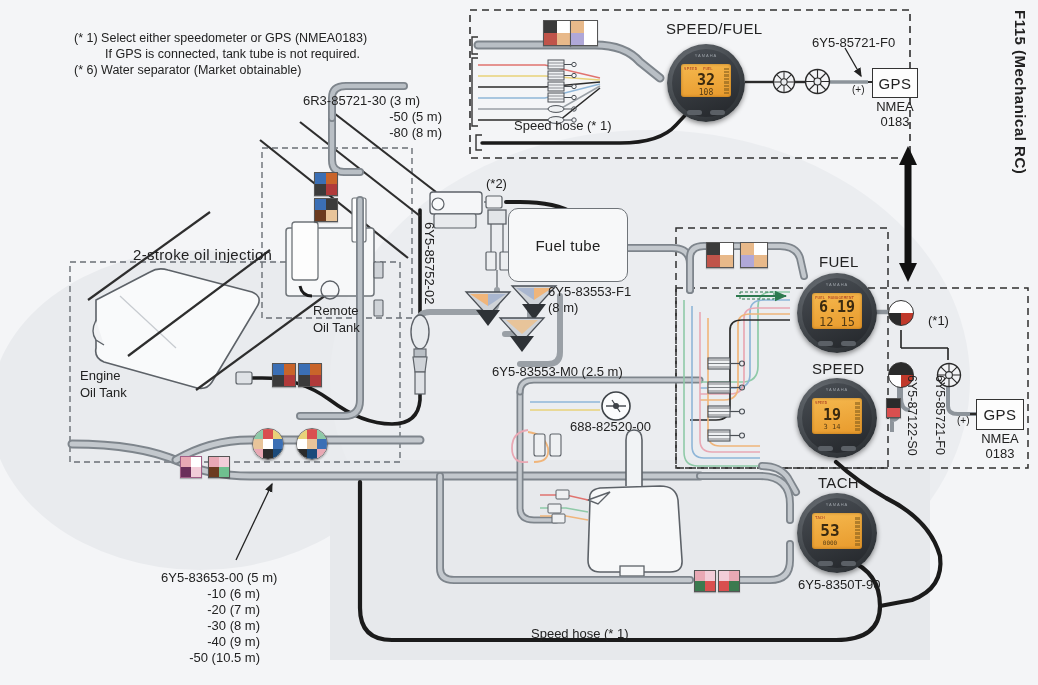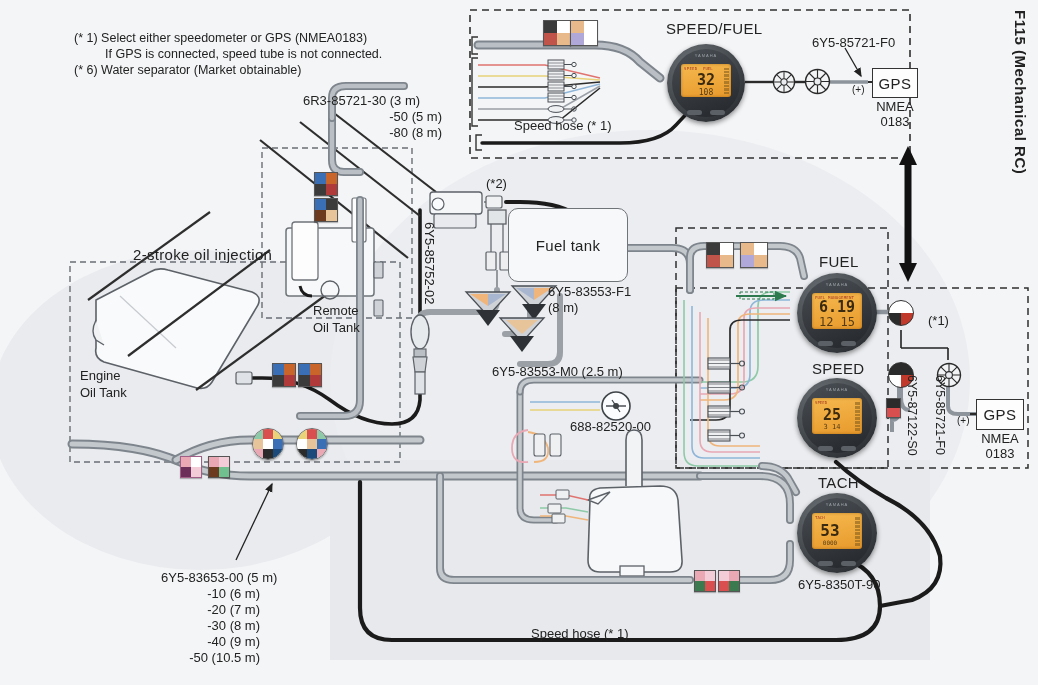--- a/index.html
+++ b/index.html
@@ -401,21 +401,21 @@
     </div>
     <div class="btn" style="left:26%;"></div>
     <div class="btn" style="right:26%;"></div>
   </div>
 
   <div class="gauge" style="left:797px;top:378px;width:80px;height:80px;">
     <div class="bezel"></div>
     <div class="brand">YAMAHA</div>
     <div class="face" style="left:15px;top:20px;width:50px;height:36px;">
       <div style="position:absolute;top:2px;left:3px;font-size:4px;color:#a6371f;">SPEED</div>
-      <div class="big" style="font-size:15px;margin-top:6px;margin-right:10px;">25</div>
+      <div class="big" style="font-size:15px;margin-top:6px;margin-right:10px;">19</div>
       <div class="sml" style="font-size:7px;margin-top:1px;margin-right:10px;">3 14</div>
       <div class="bars">
         <i></i>
           <i></i>
           <i></i>
           <i></i>
           <i></i>
           <i></i>
           <i></i>
           <i></i>
@@ -575,39 +575,39 @@
   </div>
   <div style="position:absolute;left:804px;top:68px;width:27px;height:27px;">
     <svg viewBox="0 0 26 26" style="width:27px;height:27px;">
       <circle cx="13" cy="13" r="11.5" fill="#f2f3f5" stroke="#2b2b2b" stroke-width="1.4"></circle>
       <path d="M13,1.5 L13,24.5 M1.5,13 L24.5,13 M4.8,4.8 L21.2,21.2 M21.2,4.8 L4.8,21.2" stroke="#2b2b2b" stroke-width="1.1"></path>
       <circle cx="13" cy="13" r="3.4" fill="#e9ebee" stroke="#2b2b2b" stroke-width="1.1"></circle>
     </svg>
   </div>
 
   <div class="tankbox" style="left:508px;top:208px;width:118px;height:72px;">
-    <div class="txt lblbig" style="left:0;top:0;width:118px;height:72px;display:flex;align-items:center;justify-content:center;">Fuel tank</div>
+    <div class="txt lblbig" style="left:0;top:0;width:118px;height:72px;display:flex;align-items:center;justify-content:center;">Fuel tube</div>
   </div>
 
   <div class="gpsbox" style="left:872px;top:68px;width:44px;height:28px;">
     <span>GPS</span>
   </div>
   <div class="txt" style="left:852px;top:84px;font-size:10px;">(+)</div>
   <div class="txt lbl" style="left:872px;top:99px;width:46px;text-align:center;">NMEA</div>
   <div class="txt lbl" style="left:872px;top:114px;width:46px;text-align:center;">0183</div>
 
   <div class="gpsbox" style="left:976px;top:399px;width:46px;height:29px;">
     <span>GPS</span>
   </div>
   <div class="txt" style="left:957px;top:415px;font-size:10px;">(+)</div>
   <div class="txt lbl" style="left:976px;top:431px;width:48px;text-align:center;">NMEA</div>
   <div class="txt lbl" style="left:976px;top:446px;width:48px;text-align:center;">0183</div>
 
   <div class="txt note" style="left:74px;top:30px;">(* 1) Select either speedometer or GPS (NMEA0183)</div>
-  <div class="txt note" style="left:105px;top:46px;">If GPS is connected, speed tube is not connected.</div>
+  <div class="txt note" style="left:105px;top:46px;">If GPS is connected, tank tube is not required.</div>
   <div class="txt note" style="left:74px;top:62px;">(* 6) Water separator (Market obtainable)</div>
 
   <div class="txt pn" style="left:303px;top:93px;">6R3-85721-30 (3 m)</div>
   <div class="txt pn" style="left:303px;top:109px;width:139px;text-align:right;">-50 (5 m)</div>
   <div class="txt pn" style="left:303px;top:125px;width:139px;text-align:right;">-80 (8 m)</div>
 
   <div class="txt lblbig" style="left:666px;top:20px;">SPEED/FUEL</div>
   <div class="txt lbl" style="left:514px;top:118px;">Speed hose (* 1)</div>
   <div class="txt pn" style="left:812px;top:35px;">6Y5-85721-F0</div>
 

